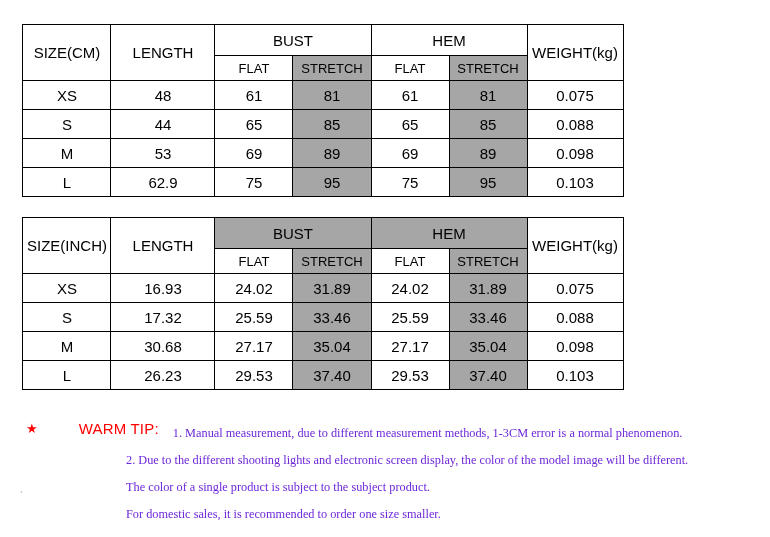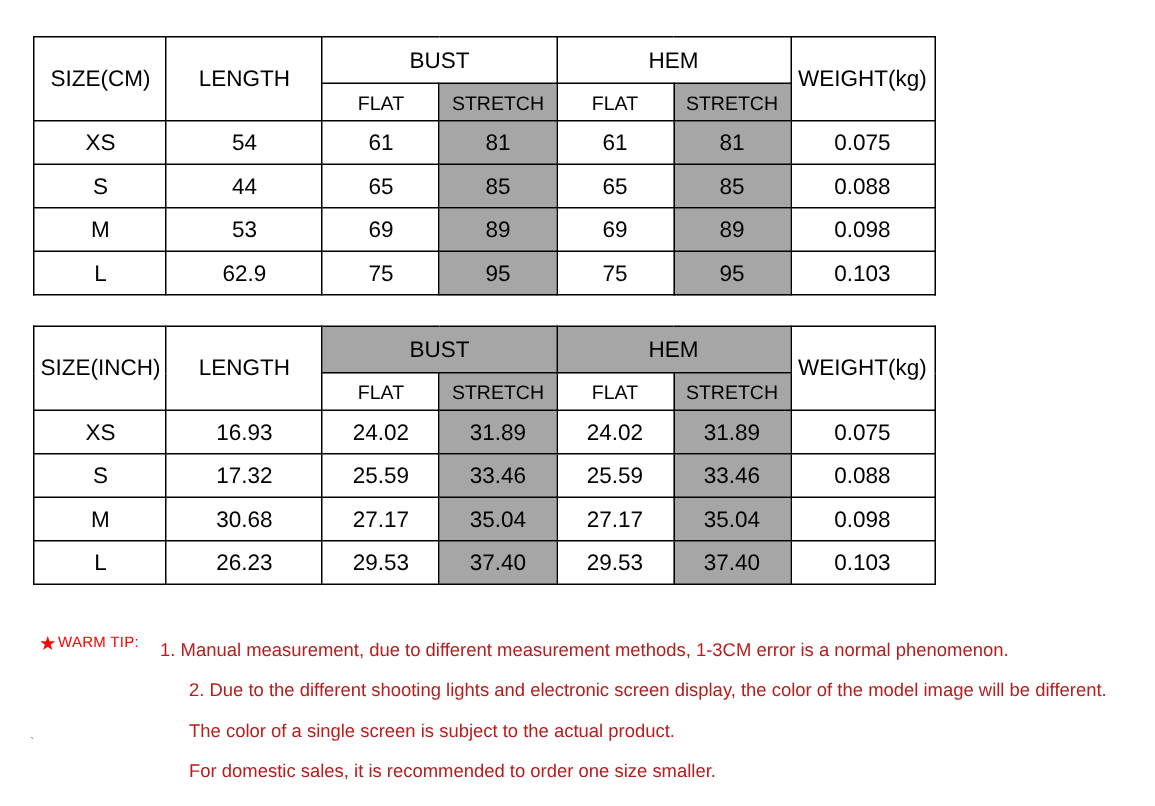--- a/index.html
+++ b/index.html
@@ -68,31 +68,33 @@
     gap: 0px;
   }
   .star {
     color: #ff0000;
     font-size: 13px;
     line-height: 18px;
     margin-right: 1px;
   }
   .warm-tip {
     color: #ff0000;
-    font-size: 10px;
+    font-size: 15px;
     line-height: 18px;
     letter-spacing: 0.2px;
     margin-right: 14px;
     white-space: nowrap;
+    margin-left: 40px;
   }
   .tip-line {
-    color: #b91c1c;
+    color: #6d28d9;
     font-size: 12.3px;
     line-height: 27px;
     white-space: nowrap;
+    font-family: Liberation Serif, serif;
   }
   .tip-indent {
     padding-left: 100px;
   }
   .tiny-mark {
     position: absolute;
     left: 2px;
     top: 71px;
     color: #888;
     font-size: 9px;
@@ -123,21 +125,21 @@
         <td class="hdr" rowspan="2">WEIGHT(kg)</td>
       </tr>
       <tr>
         <td class="sub">FLAT</td>
         <td class="sub shade">STRETCH</td>
         <td class="sub">FLAT</td>
         <td class="sub shade">STRETCH</td>
       </tr>
       <tr>
         <td>XS</td>
-        <td>54</td>
+        <td>48</td>
         <td>61</td>
         <td class="shade">81</td>
         <td>61</td>
         <td class="shade">81</td>
         <td>0.075</td>
       </tr>
       <tr>
         <td>S</td>
         <td>44</td>
         <td>65</td>
@@ -232,18 +234,18 @@
     </tbody>
   </table>
 
   <div class="tips">
     <div class="tip-head-row">
       <span class="star">★</span>
       <span class="warm-tip">WARM TIP:</span>
       <span class="tip-line">1. Manual measurement, due to different measurement methods, 1-3CM error is a normal phenomenon.</span>
     </div>
     <div class="tip-line tip-indent">2. Due to the different shooting lights and electronic screen display, the  color of the model image will be different.</div>
-    <div class="tip-line tip-indent">The color of a single screen is subject to the actual product.</div>
+    <div class="tip-line tip-indent">The color of a single product is subject to the subject product.</div>
     <div class="tip-line tip-indent">For domestic sales, it is recommended to order one size smaller.</div>
     <div class="tiny-mark">`</div>
   </div>
 
 </div>
 
 </body></html>

